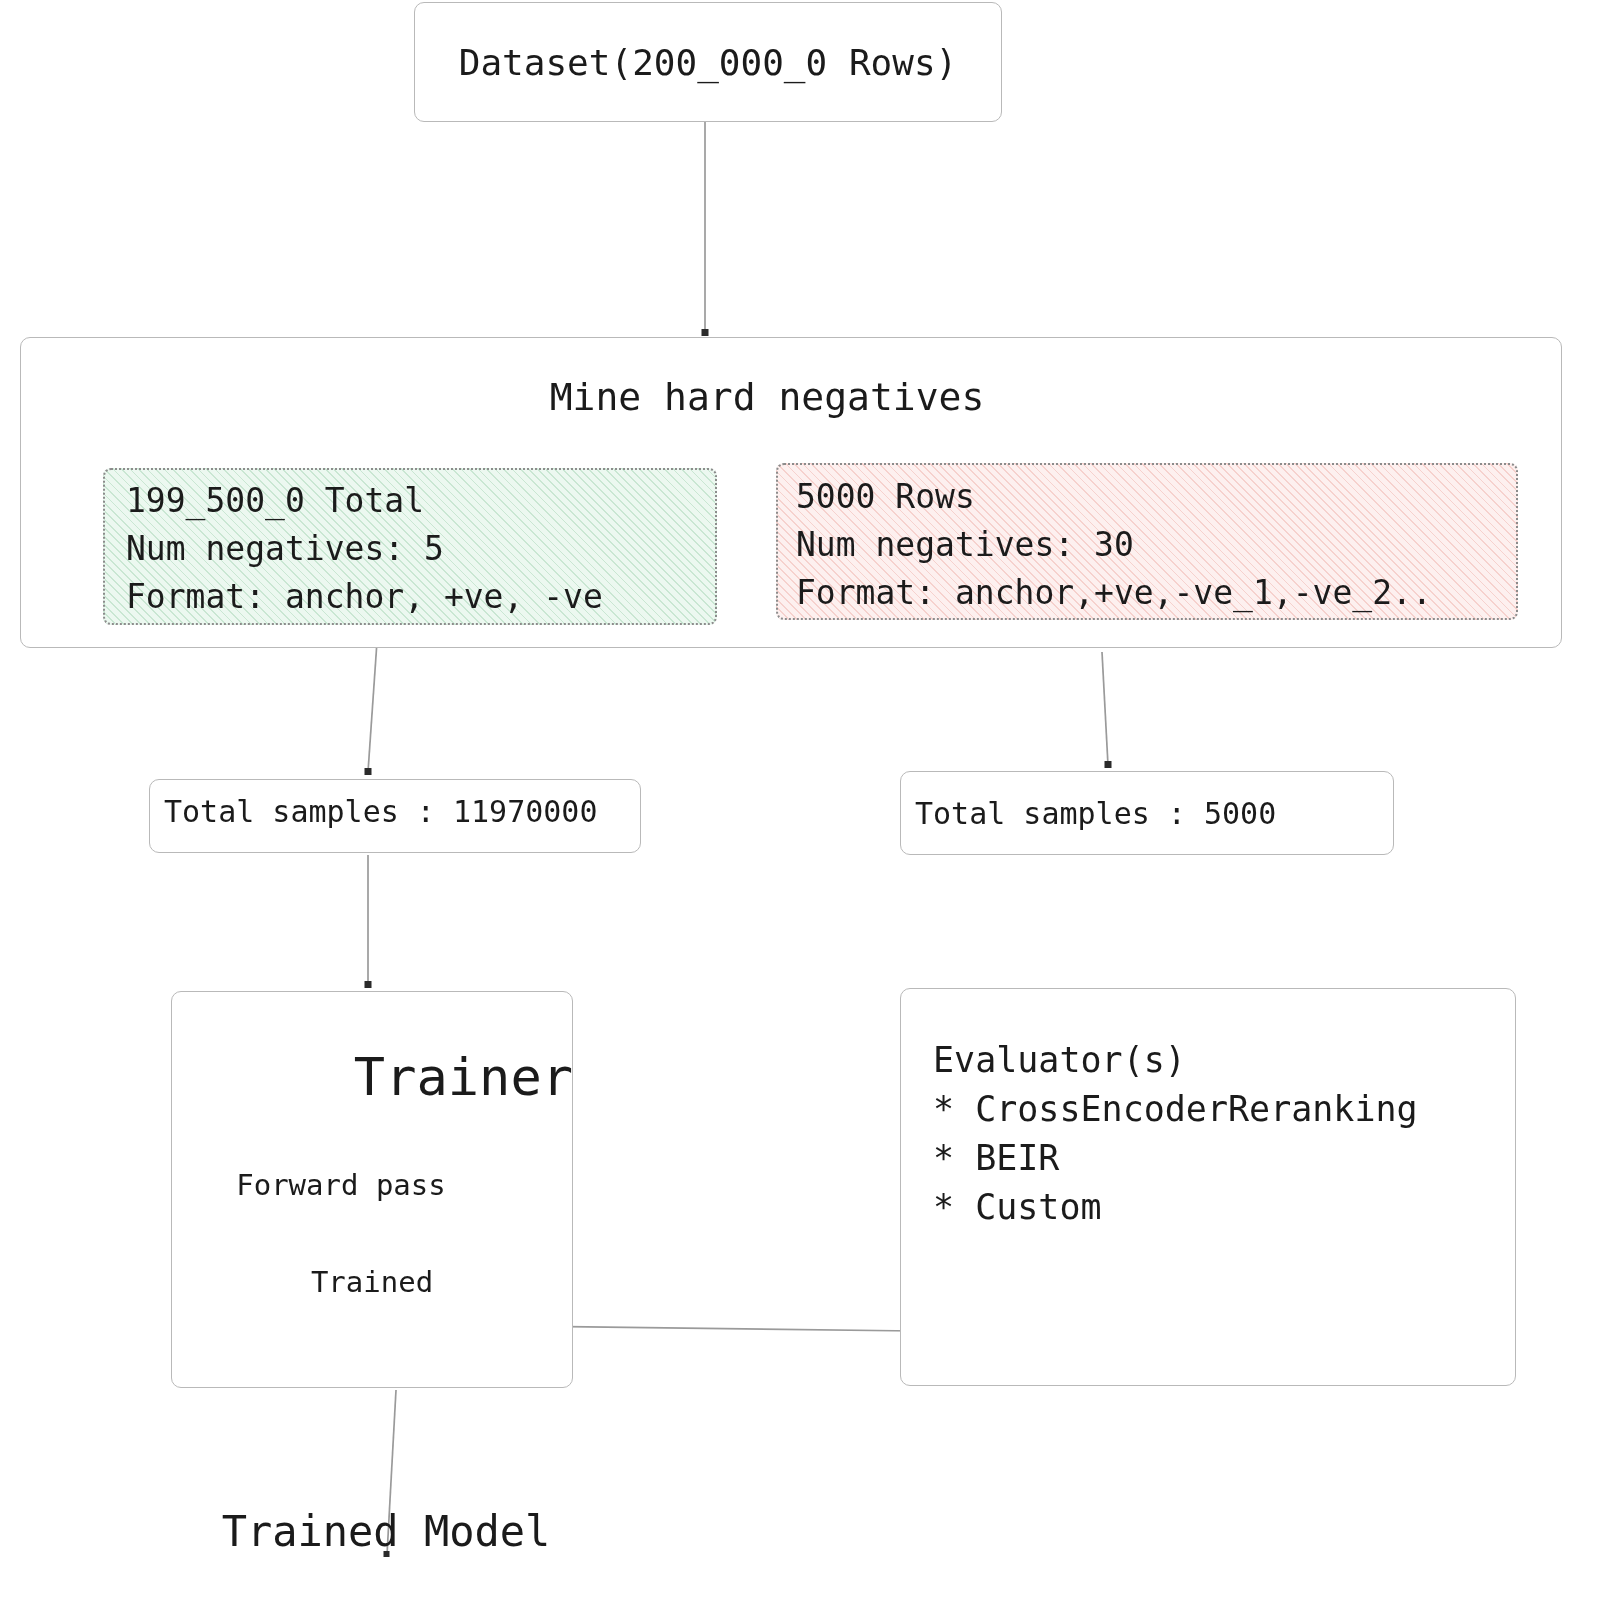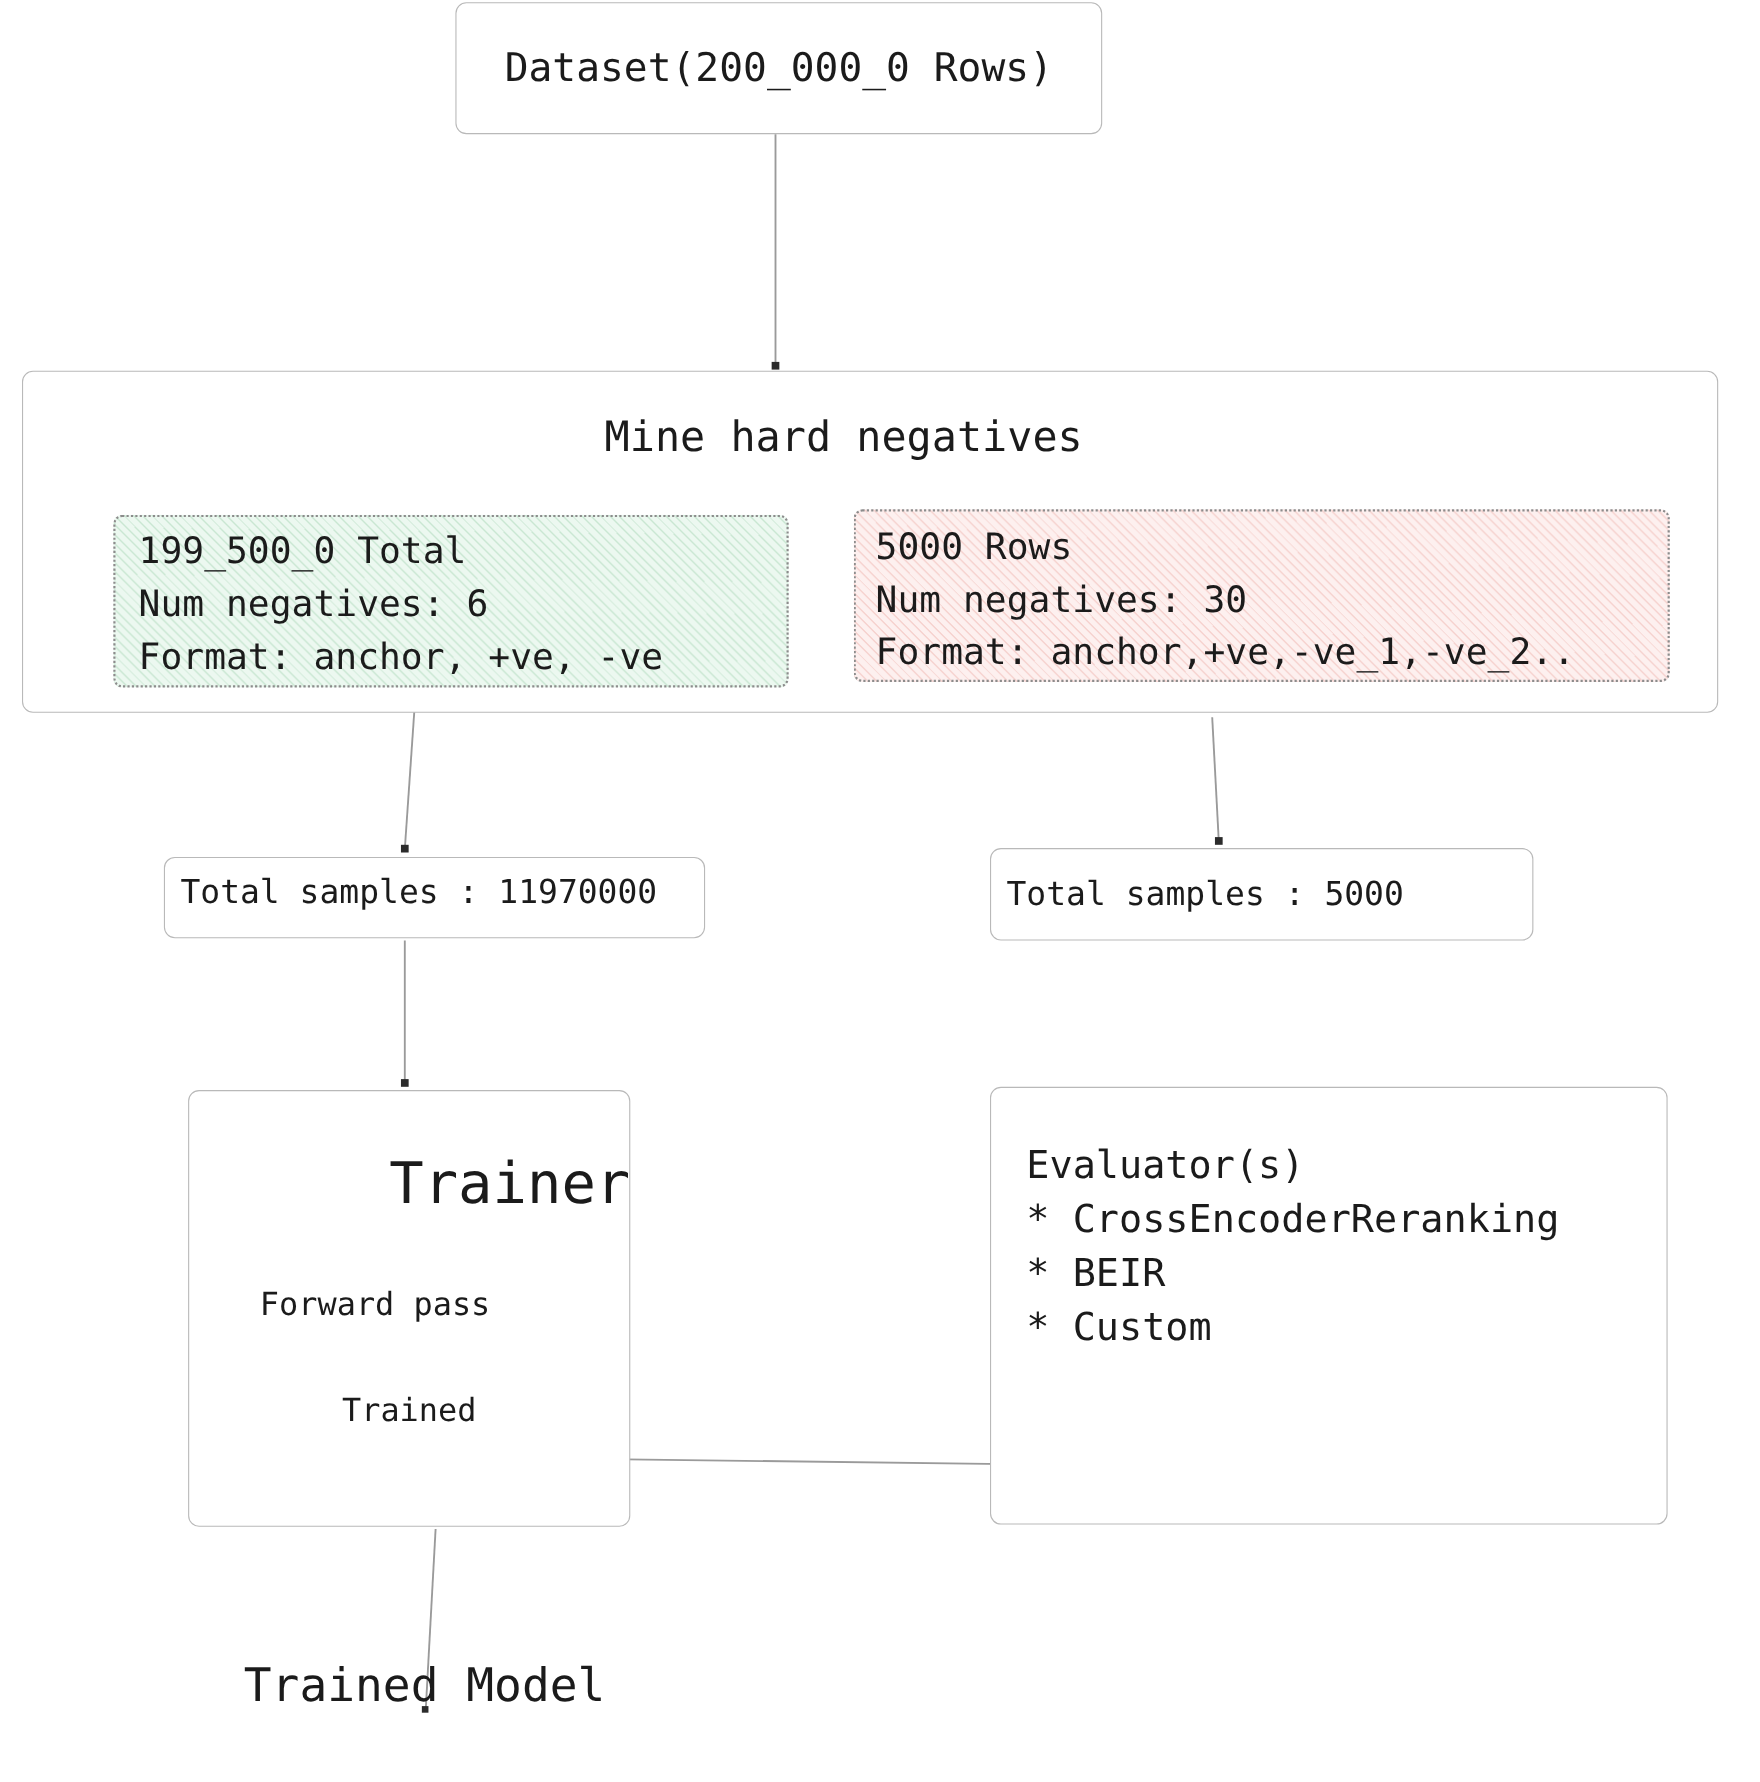--- a/index.html
+++ b/index.html
@@ -249,21 +249,21 @@
   </svg>
 
   <div class="node" id="dataset-node"></div>
   <div class="label" id="dataset-label">Dataset(200_000_0 Rows)</div>
 
   <div class="node" id="mine-node"></div>
   <div class="label" id="mine-title">Mine hard negatives</div>
 
   <div class="hatch-box" id="green-box"></div>
   <div class="hatch-text" id="green-text"><span>199_500_0 Total</span>
-<span>Num negatives: 6</span>
+<span>Num negatives: 5</span>
 <span>Format: anchor, +ve, -ve</span></div>
 
   <div class="hatch-box" id="pink-box"></div>
   <div class="hatch-text" id="pink-text"><span>5000 Rows</span>
 <span>Num negatives: 30</span>
 <span>Format: anchor,+ve,-ve_1,-ve_2..</span></div>
 
   <div class="node" id="total-left-node"></div>
   <div class="label" id="total-left-label">Total samples : 11970000</div>
 

